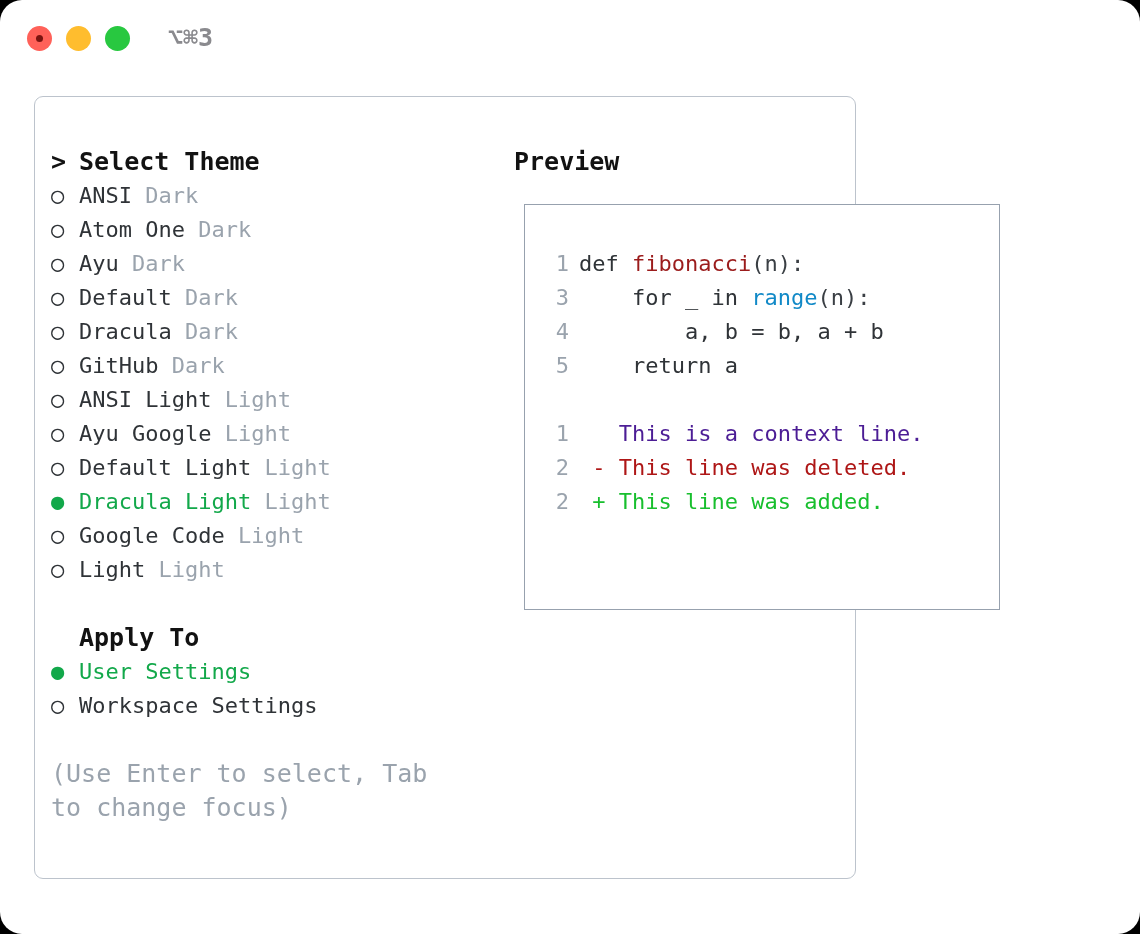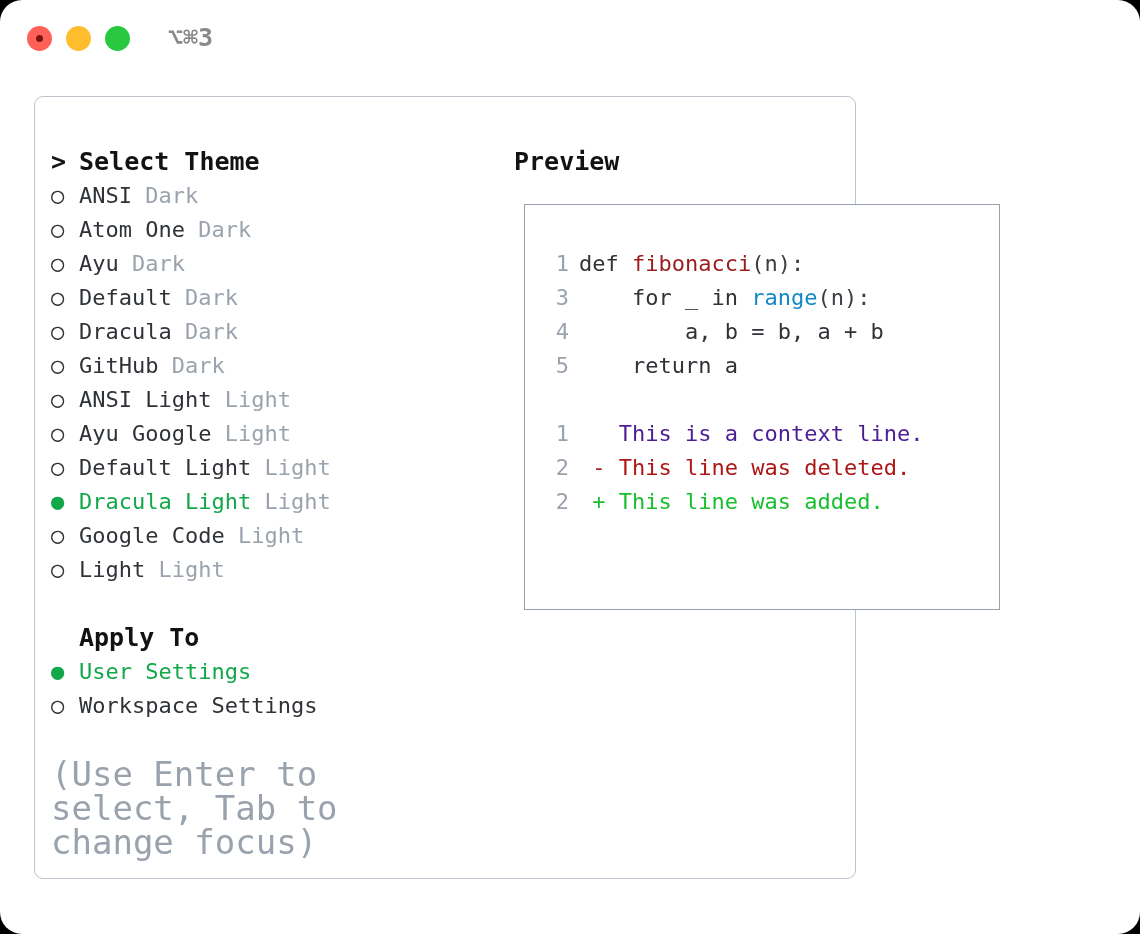--- a/index.html
+++ b/index.html
@@ -126,21 +126,21 @@
   }
   .opt-row.selected .opt-marker { color: #12a84a; }
   .opt-row.selected .opt-label  { color: #12a84a; }
   .opt-label { color: #2f3337; }
   .opt-suffix { color: #9aa3ad; }
 
   .spacer-row { height: 34px; }
 
   #help-text {
     margin-top: 34px;
-    font-size: 34px;
+    font-size: 25px;
     line-height: 34px;
     color: #9aa3ad;
     width: 420px;
     white-space: pre-wrap;
   }
 
   
   #right-pane {
     position: absolute;
     left: 479px;

